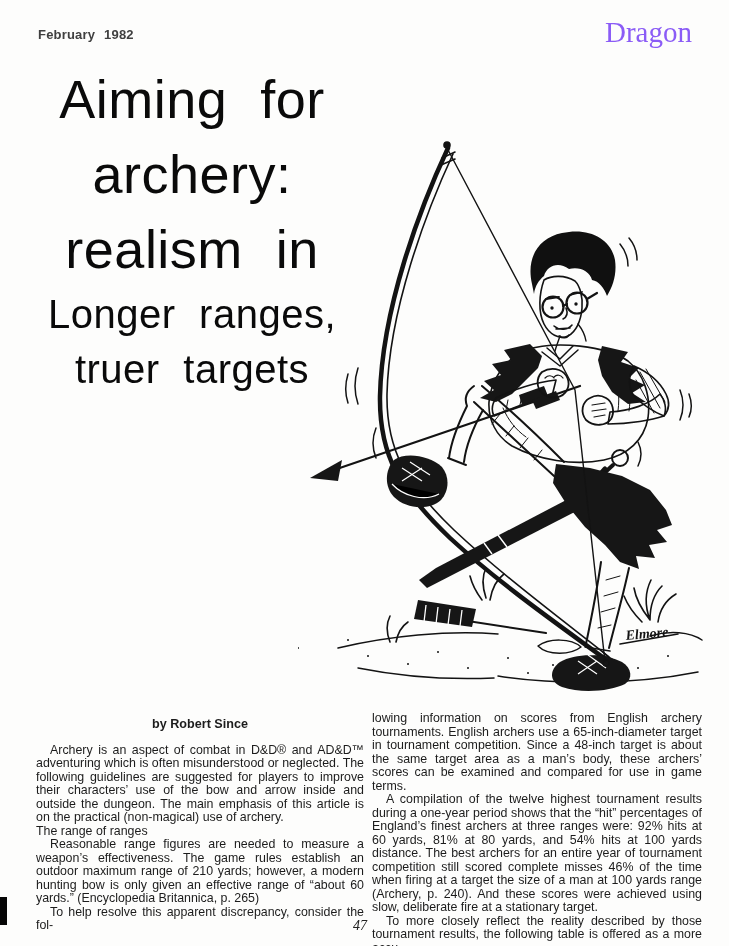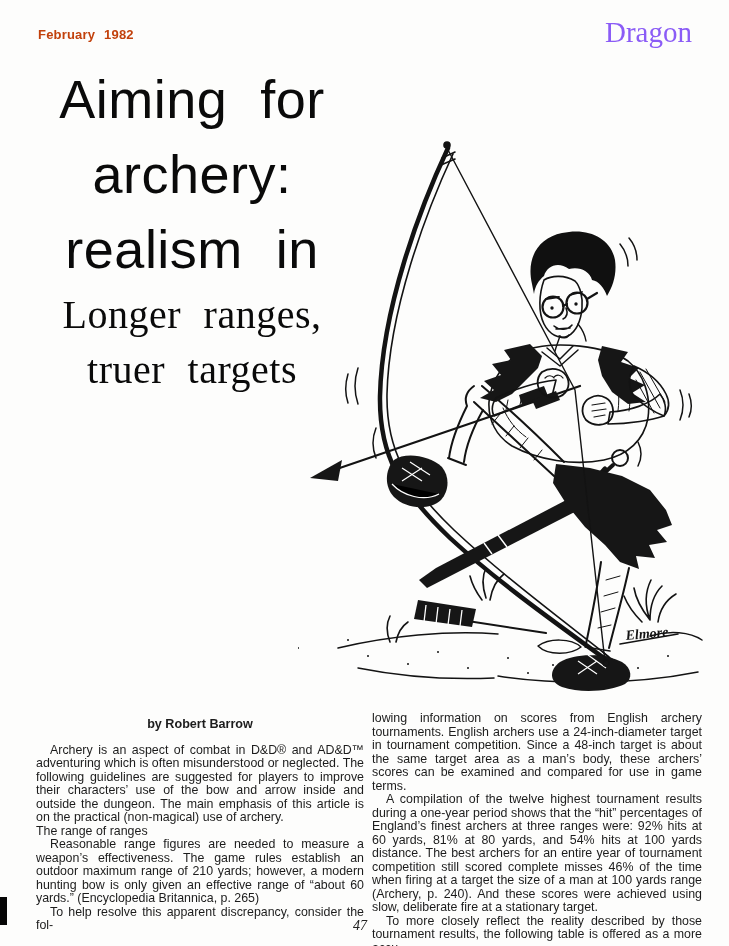--- a/index.html
+++ b/index.html
@@ -4,35 +4,35 @@
 <style>
   html,body{margin:0;padding:0;background:#e8e8e8;}
   .page{
     position:relative;width:729px;height:946px;margin:0 auto;
     background:#fdfdfc;overflow:hidden;color:#141414;
     font-family:"Liberation Sans",sans-serif;
   }
   
   .issue-date{
     position:absolute;left:38px;top:27px;
-    font-size:13px;font-weight:bold;letter-spacing:.2px;word-spacing:5px;color:#c2410c;
+    font-size:13px;font-weight:bold;letter-spacing:.2px;word-spacing:5px;color:#404040;
   }
   .masthead{
     position:absolute;right:37px;top:16px;
     font-family:"Liberation Serif",serif;font-size:29px;font-weight:500;color:#8b5cf6;
   }
   
   .title-block{
     position:absolute;left:18px;top:62px;width:348px;text-align:center;color:#0a0a0a;
   }
   .title-line{
     font-size:54px;line-height:75px;font-weight:400;letter-spacing:.5px;word-spacing:.32em;white-space:nowrap;
   }
   .subtitle-line{
-    font-size:40px;line-height:55px;font-weight:400;letter-spacing:.5px;word-spacing:.3em;white-space:nowrap;font-family:Liberation Serif, serif;
+    font-size:40px;line-height:55px;font-weight:400;letter-spacing:.5px;word-spacing:.3em;white-space:nowrap;
   }
   
   .illus{position:absolute;left:298px;top:128px;width:425px;height:572px;}
   .illus svg{display:block;width:100%;height:100%;}
   .ink{stroke:#131313;fill:none;stroke-linecap:round;stroke-linejoin:round;}
   
   .col{
     position:absolute;top:714px;width:328px;
     font-size:12.4px;line-height:13.5px;text-align:justify;color:#1c1c1c;
   }
@@ -207,29 +207,29 @@
         <path d="M 340,314 C 344,322 344,330 340,338"></path>
         <path d="M 78,300 C 74,310 74,320 78,330"></path>
       </g>
 
       <text x="328" y="512" font-family="Liberation Serif, serif" font-style="italic" font-weight="bold" font-size="14" fill="#131313" transform="rotate(-5 328 512)">Elmore</text>
       <path class="ink" stroke-width="1.6" d="M 322,516 L 380,506"></path>
     </svg>
   </div>
 
   <div class="col col-left">
-    <div class="byline">by Robert Barrow</div>
+    <div class="byline">by Robert Since</div>
     <p class="indent">Archery is an aspect of combat in D&amp;D® and AD&amp;D™ adventuring which is often misunderstood or neglected. The following guidelines are suggested for players to improve their characters’ use of the bow and arrow inside and outside the dungeon. The main emphasis of this article is on the practical (non-magical) use of archery.</p>
     <p class="section-heading">The range of ranges</p>
     <p class="indent">Reasonable range figures are needed to measure a weapon’s effectiveness. The game rules establish an outdoor maximum range of 210 yards; however, a modern hunting bow is only given an effective range of “about 60 yards.” (Encyclopedia Britannica, p. 265)</p>
     <p class="indent">To help resolve this apparent discrepancy, consider the fol-</p>
   </div>
 
   <div class="col col-right">
-    <p>lowing information on scores from English archery tournaments. English archers use a 24-inch-diameter target in tournament competition. Since a 48-inch target is about the same target area as a man’s body, these archers’ scores can be examined and compared for use in game terms.</p>
+    <p>lowing information on scores from English archery tournaments. English archers use a 65-inch-diameter target in tournament competition. Since a 48-inch target is about the same target area as a man’s body, these archers’ scores can be examined and compared for use in game terms.</p>
     <p class="indent">A compilation of the twelve highest tournament results during a one-year period shows that the “hit” percentages of England’s finest archers at three ranges were: 92% hits at 60 yards, 81% at 80 yards, and 54% hits at 100 yards distance. The best archers for an entire year of tournament competition still scored complete misses 46% of the time when firing at a target the size of a man at 100 yards range (Archery, p. 240). And these scores were achieved using slow, deliberate fire at a stationary target.</p>
     <p class="indent">To more closely reflect the reality described by those tournament results, the following table is offered as a more accu-</p>
   </div>
 
   <div class="page-number">47</div>
   <div class="scan-mark"></div>
 
 </div>
 
 </body></html>

